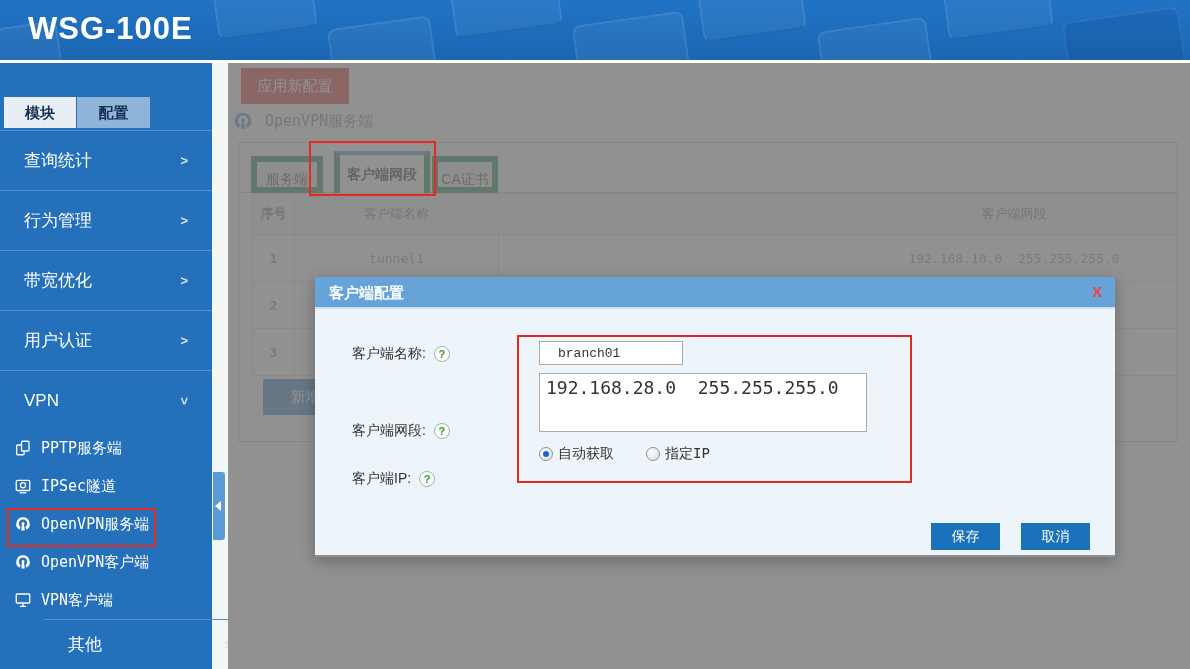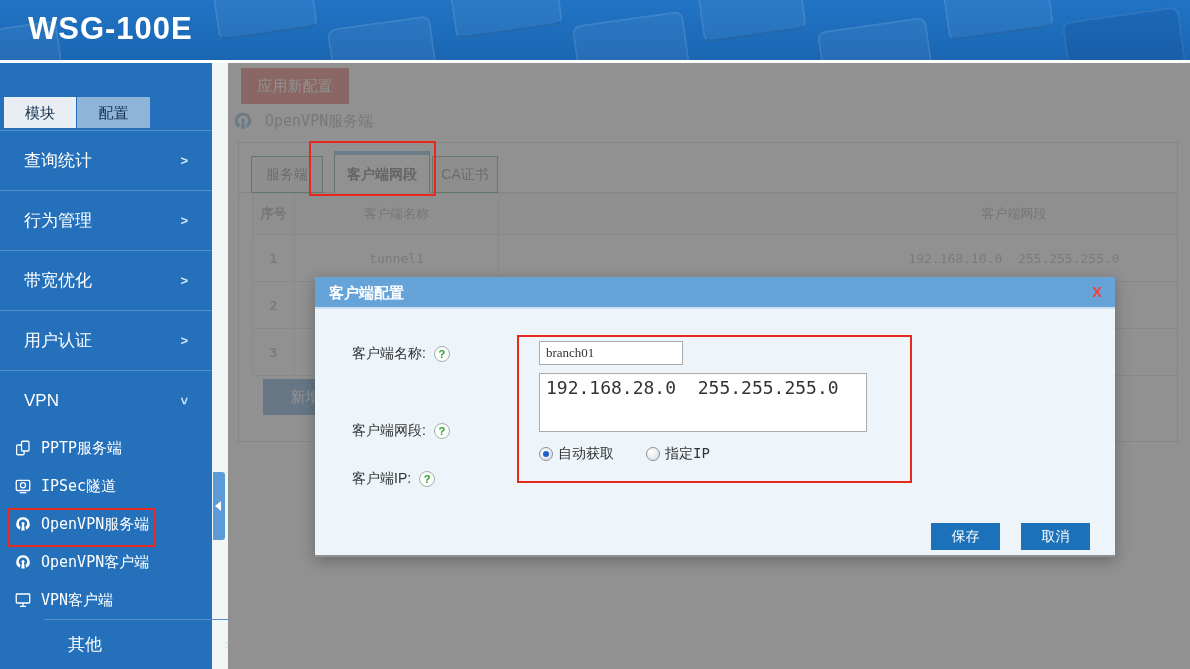--- a/index.html
+++ b/index.html
@@ -15,21 +15,21 @@
   .kb-key { position:absolute; border-radius:9px; background:rgba(255,255,255,0.05);
     border:2px solid rgba(255,255,255,0.09); border-bottom-color:rgba(0,0,0,0.12);
     transform:rotate(-8deg); }
   .brand { position:absolute; left:28px; top:11px; color:#fff; font-size:31px;
     font-weight:bold; letter-spacing:1px; }
 
   
   .sidebar { position:absolute; left:0; top:63px; width:212px; height:606px; background:#2470bb; }
   .side-tabs { position:absolute; left:0; top:0; width:100%; height:67px; }
   .side-tab { position:absolute; top:34px; height:31px; text-align:center; line-height:31px;
-    font-size:15px; font-weight:normal; color:#16314f; cursor:pointer; }
+    font-size:15px; font-weight:bold; color:#16314f; cursor:pointer; }
   .side-tab.active { left:4px; width:72px; background:#e9eef4; }
   .side-tab.inactive { left:77px; width:73px; background:#8fb4da; }
   .menu { position:absolute; left:0; top:67px; width:100%; }
   .menu-item { position:relative; height:60px; line-height:60px; padding-left:24px;
     color:#fff; font-size:17px; border-top:1px solid #5590cd; cursor:pointer; }
   .menu-item .arrow { position:absolute; right:24px; top:0; font-size:13px; font-weight:bold;
     color:#d4e5f6; }
   .menu-item .arrow.down { transform:rotate(90deg); }
   .submenu { position:absolute; left:0; top:366px; width:100%; }
   .sub-item { display:flex; align-items:center; height:38px; padding-left:14px; gap:9px;
@@ -47,21 +47,21 @@
   .main { position:absolute; left:228px; top:63px; width:962px; height:606px; background:#fff; }
   .apply-btn { position:absolute; left:5px; top:5px; width:108px; height:36px;
     background:#dc2a1e; color:#fff; border:none; font-size:15px; cursor:pointer;margin-left:8px; }
   .page-title-row { position:absolute; left:4px; top:46px; height:24px; display:flex;
     align-items:center; gap:11px; }
   .page-title-row .ptitle { color:#828282; font-size:15px; }
   .panel { position:absolute; left:10px; top:79px; width:940px; height:300px;
     border:1px solid #c9c9c9; background:#fdfdfd; overflow:hidden; }
   .tabs-underline { position:absolute; left:0; top:49px; width:100%; height:1px; background:#c9c9c9; }
   .ctab { position:absolute; text-align:center; font-size:14px; color:#444; cursor:pointer;
-    background:#f0f0f0; border:1px solid #15803d; height:37px; line-height:35px; top:13px; }
+    background:#f0f0f0; border:6px solid #15803d; height:37px; line-height:35px; top:13px; }
   .ctab.t0 { left:12px;  width:72px; }
   .ctab.t1 { left:95px;  width:96px; }
   .ctab.t2 { left:193px; width:66px; }
   .ctab.active { top:8px; height:42px; line-height:38px; background:#fdfdfd; font-weight:bold;
     color:#222; border-top:4px solid #4e9ad2; border-bottom:none; z-index:2; }
   .grid { position:absolute; left:13px; top:50px; width:1530px; font-size:13px; color:#8d8d8d; }
   .grid-row { display:flex; border:1px solid #d6d6d6; border-top:none; }
   .grid-row.head { border-top:1px solid #d6d6d6; background:#f3f3f3; color:#777; }
   .gc { border-right:1px solid #d6d6d6; display:flex; align-items:center; justify-content:center;
     white-space:pre; }
@@ -83,22 +83,22 @@
     font-size:15px; font-weight:bold; }
   .modal-close { position:absolute; right:13px; top:0; line-height:30px; color:#f4413a;
     font-size:15px; font-weight:bold; cursor:pointer; }
   .modal-body { position:relative; height:246px; background:#eef5fa; }
   .f-label { position:absolute; left:37px; display:flex; align-items:center; gap:8px;
     font-size:14px; color:#333; }
   .help-icon { display:inline-flex; width:16px; height:16px; border-radius:50%;
     border:1px solid #9fb3a8; background:#fdfdfd; color:#27a427; font-size:11px; font-weight:bold;
     align-items:center; justify-content:center; cursor:pointer; }
   .inp-name { position:absolute; left:224px; top:32px; width:144px; height:24px;
-    border:1px solid #ababab; background:#fff; padding:0 6px; font-size:13px; color:#333;
-    font-family:Liberation Serif, serif; }
+    border:1px solid #ababab; background:#fff; padding:0 18px; font-size:13px; color:#333;
+    font-family:Liberation Mono, monospace; }
   .inp-seg { position:absolute; left:224px; top:64px; width:328px; height:59px;
     border:1px solid #ababab; background:#fff; padding:3px 6px; font-size:18px; color:#333;
     font-family:"DejaVu Sans Mono","Liberation Mono",monospace; resize:none; white-space:pre; }
   .radio-row { position:absolute; left:224px; top:136px; display:flex; gap:32px; }
   .radio-opt { display:flex; align-items:center; gap:5px; font-size:14px; color:#333; cursor:pointer; }
   .radio-circle { width:14px; height:14px; border-radius:50%; border:1px solid #8a9099;
     background:radial-gradient(circle at 35% 30%, #ffffff 0%, #e3e6e9 70%, #c9cdd2 100%);
     position:relative; }
   .radio-circle.sel::after { content:""; position:absolute; left:3px; top:3px; width:6px; height:6px;
     border-radius:50%; background:#1e62c8; }

